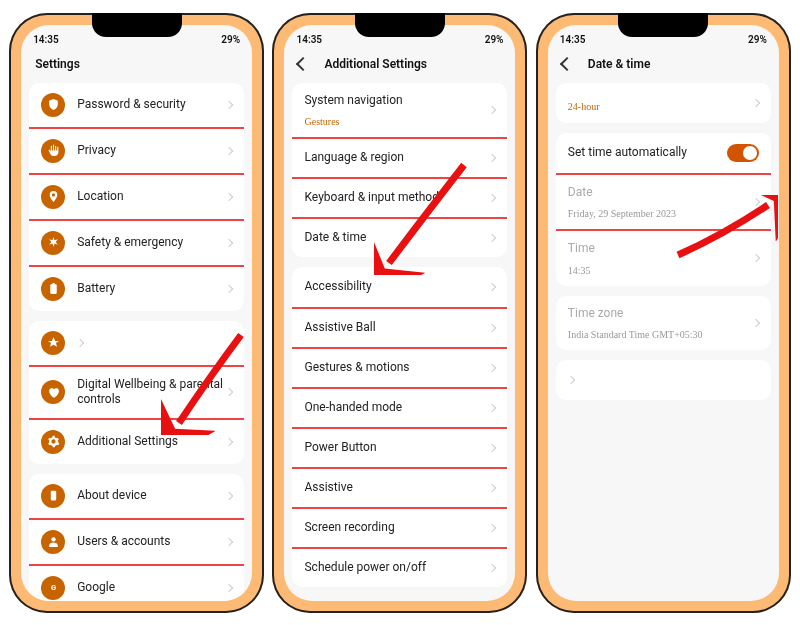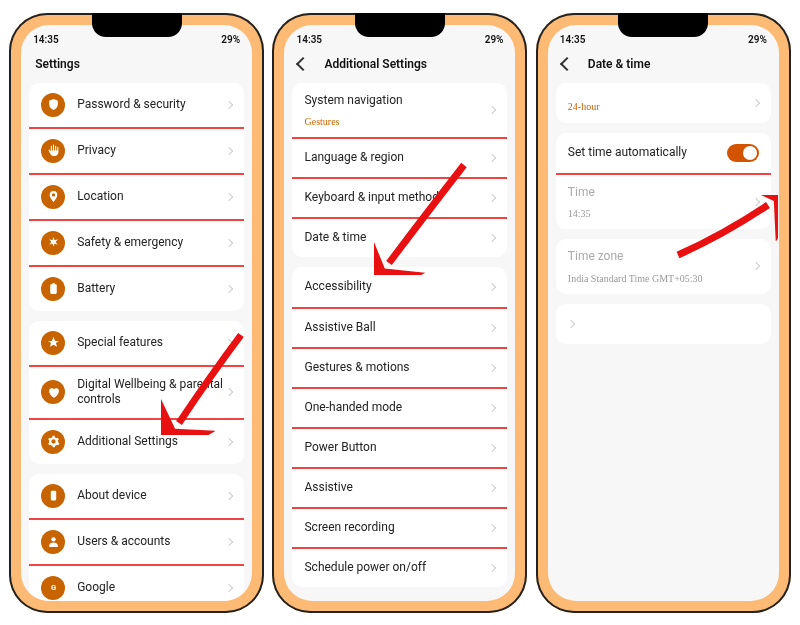--- a/index.html
+++ b/index.html
@@ -206,21 +206,20 @@
       </div>
     </div>
 
     <div class="card">
       <div class="row">
         <span class="icon-circle">
             <svg viewBox="0 0 24 24">
               <path d="M12 2l3 7h7l-5.5 4 2 7L12 16l-6.5 4 2-7L2 9h7l3-7z"></path>
             </svg>
           </span>
-        <span class="label">Special features</span>
         <span class="chevron"></span>
       </div>
       <div class="row">
         <span class="icon-circle">
             <svg viewBox="0 0 24 24">
               <path d="M12 21s-8-5-8-12a5 5 0 019-3 5 5 0 019 3c0 7-8 12-8 12z"></path>
             </svg>
           </span>
         <span class="label">Digital Wellbeing &amp; parental controls</span>
         <span class="chevron"></span>
@@ -379,20 +378,27 @@
       </div>
     </div>
 
     <div class="card">
       <div class="row">
         <span class="label">Set time automatically</span>
         <span class="toggle"></span>
       </div>
       <div class="row">
         <div class="row-col">
+          <span class="label grey-label">Date</span>
+          <span class="sub grey">Friday, 29 September 2023</span>
+        </div>
+        <span class="chevron"></span>
+      </div>
+      <div class="row">
+        <div class="row-col">
           <span class="label grey-label">Time</span>
           <span class="sub grey">14:35</span>
         </div>
         <span class="chevron"></span>
       </div>
     </div>
 
     <div class="card">
       <div class="row">
         <div class="row-col">

